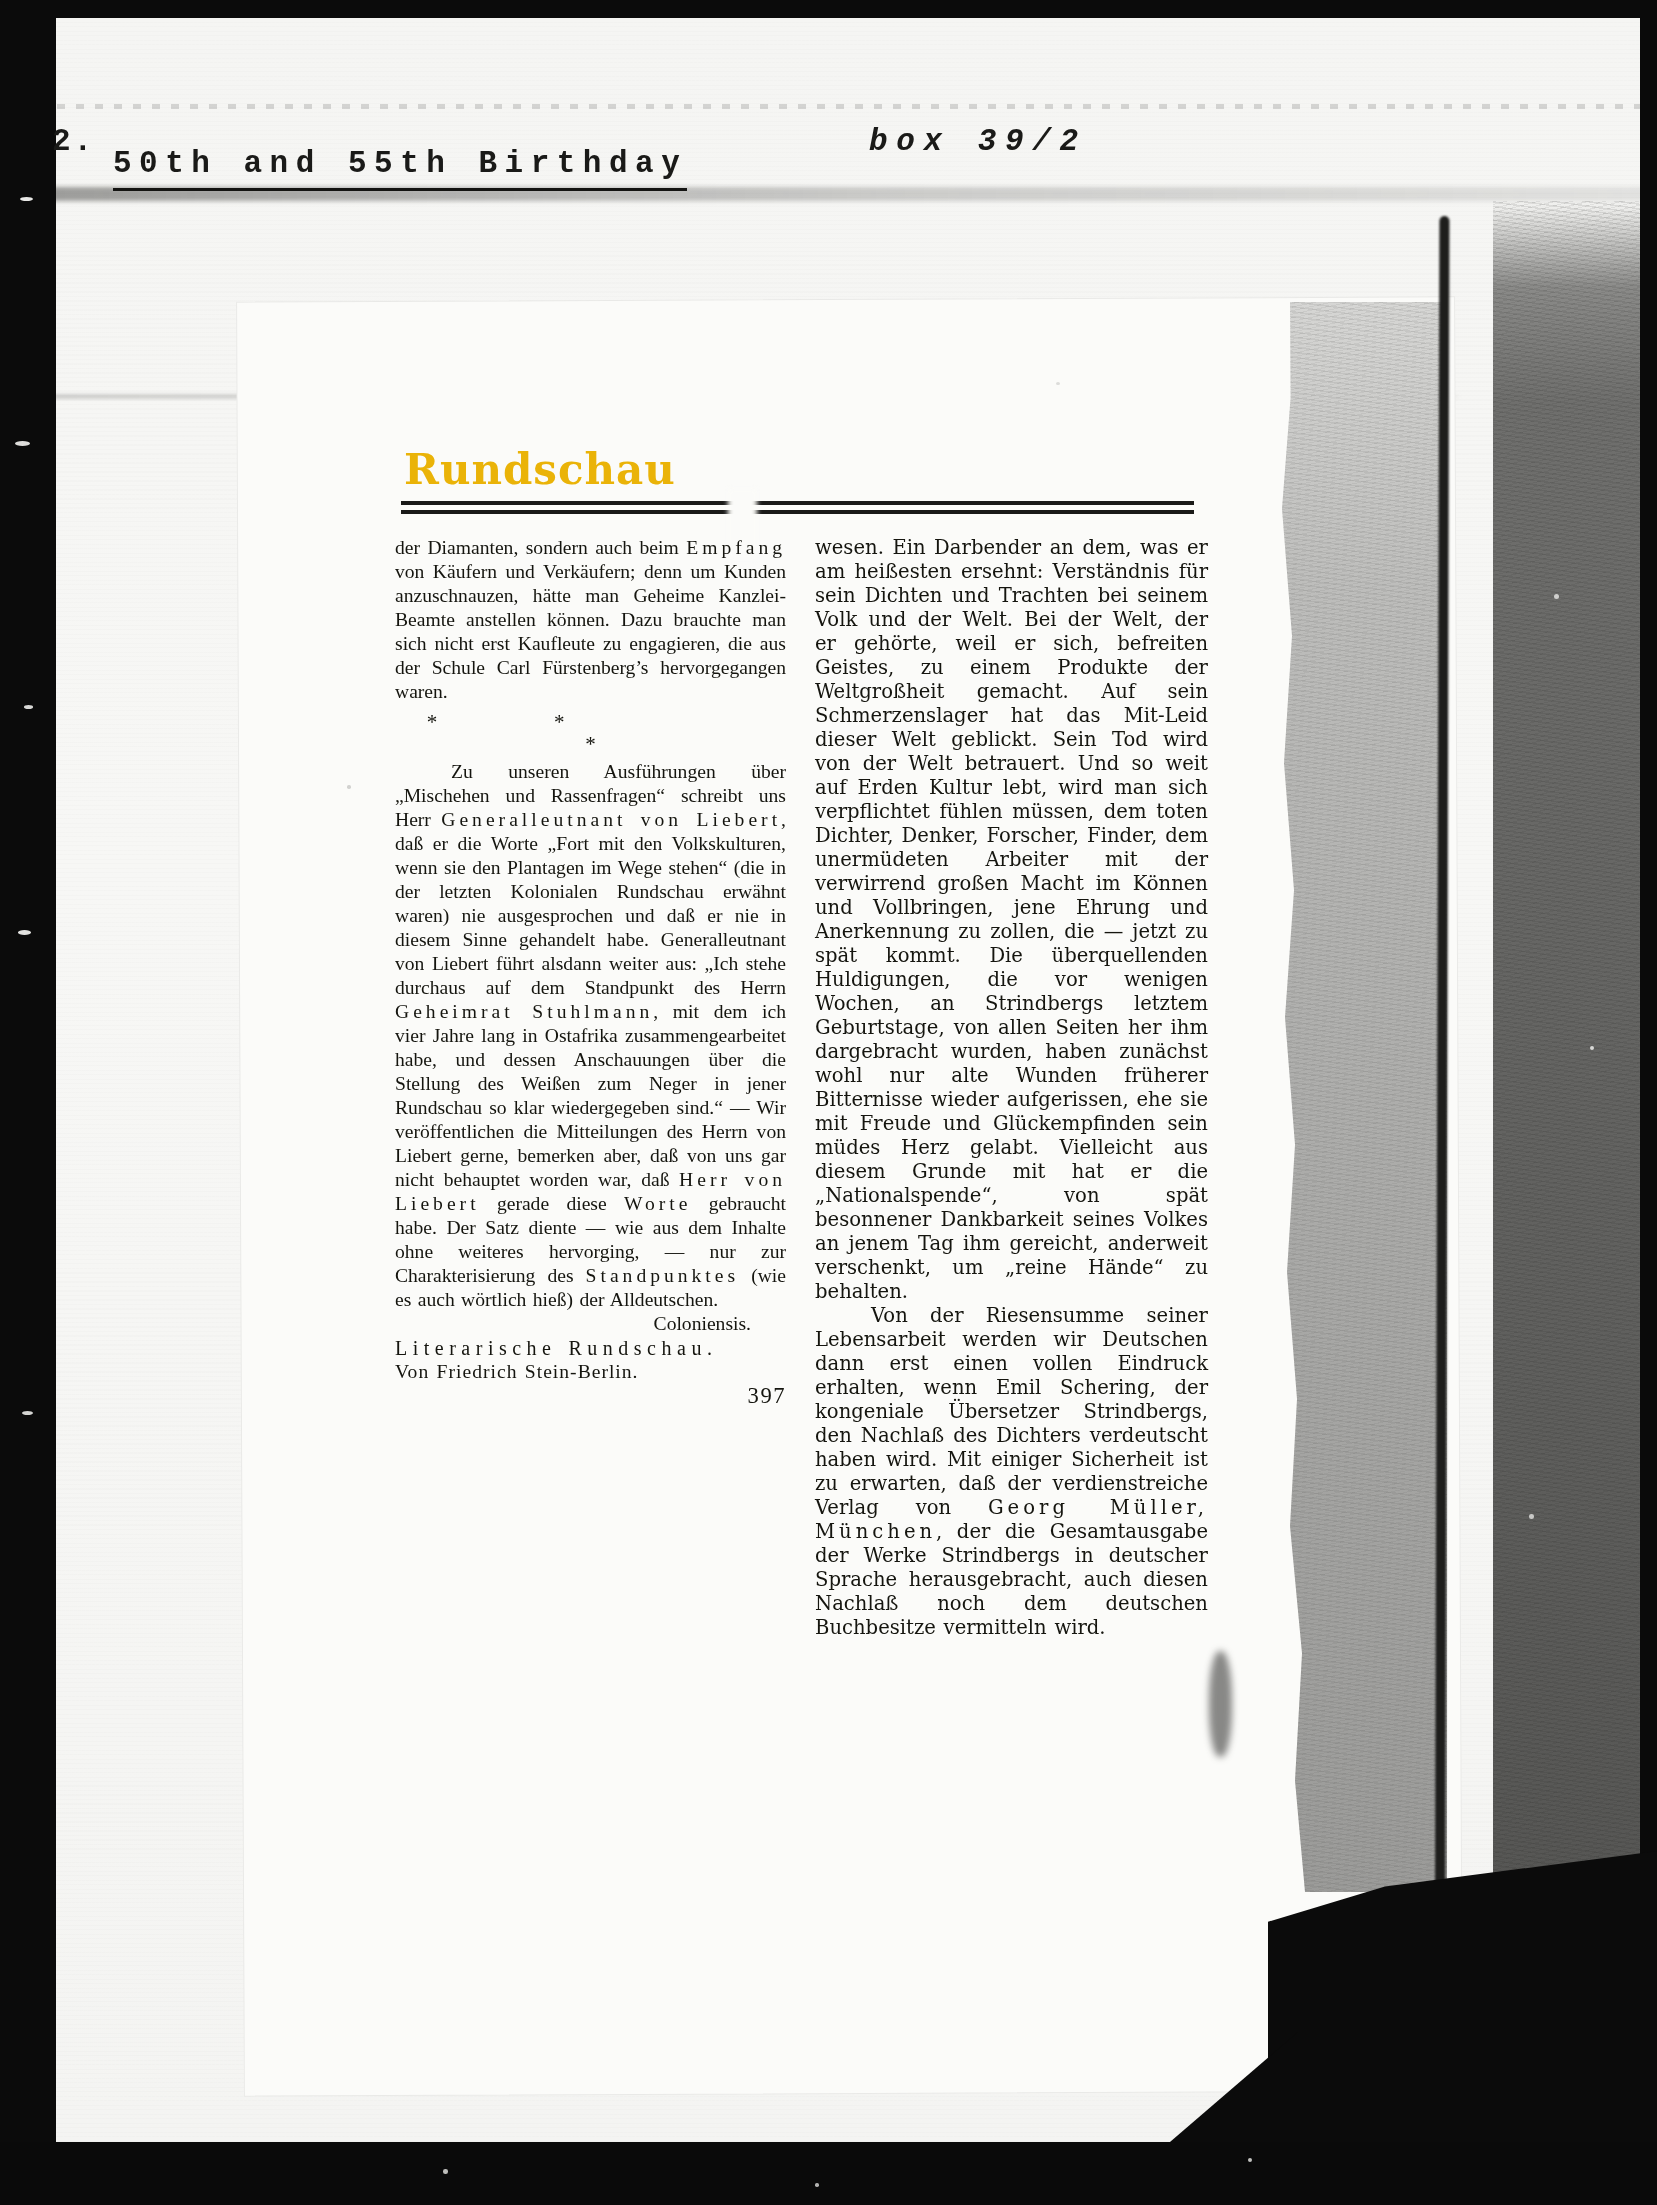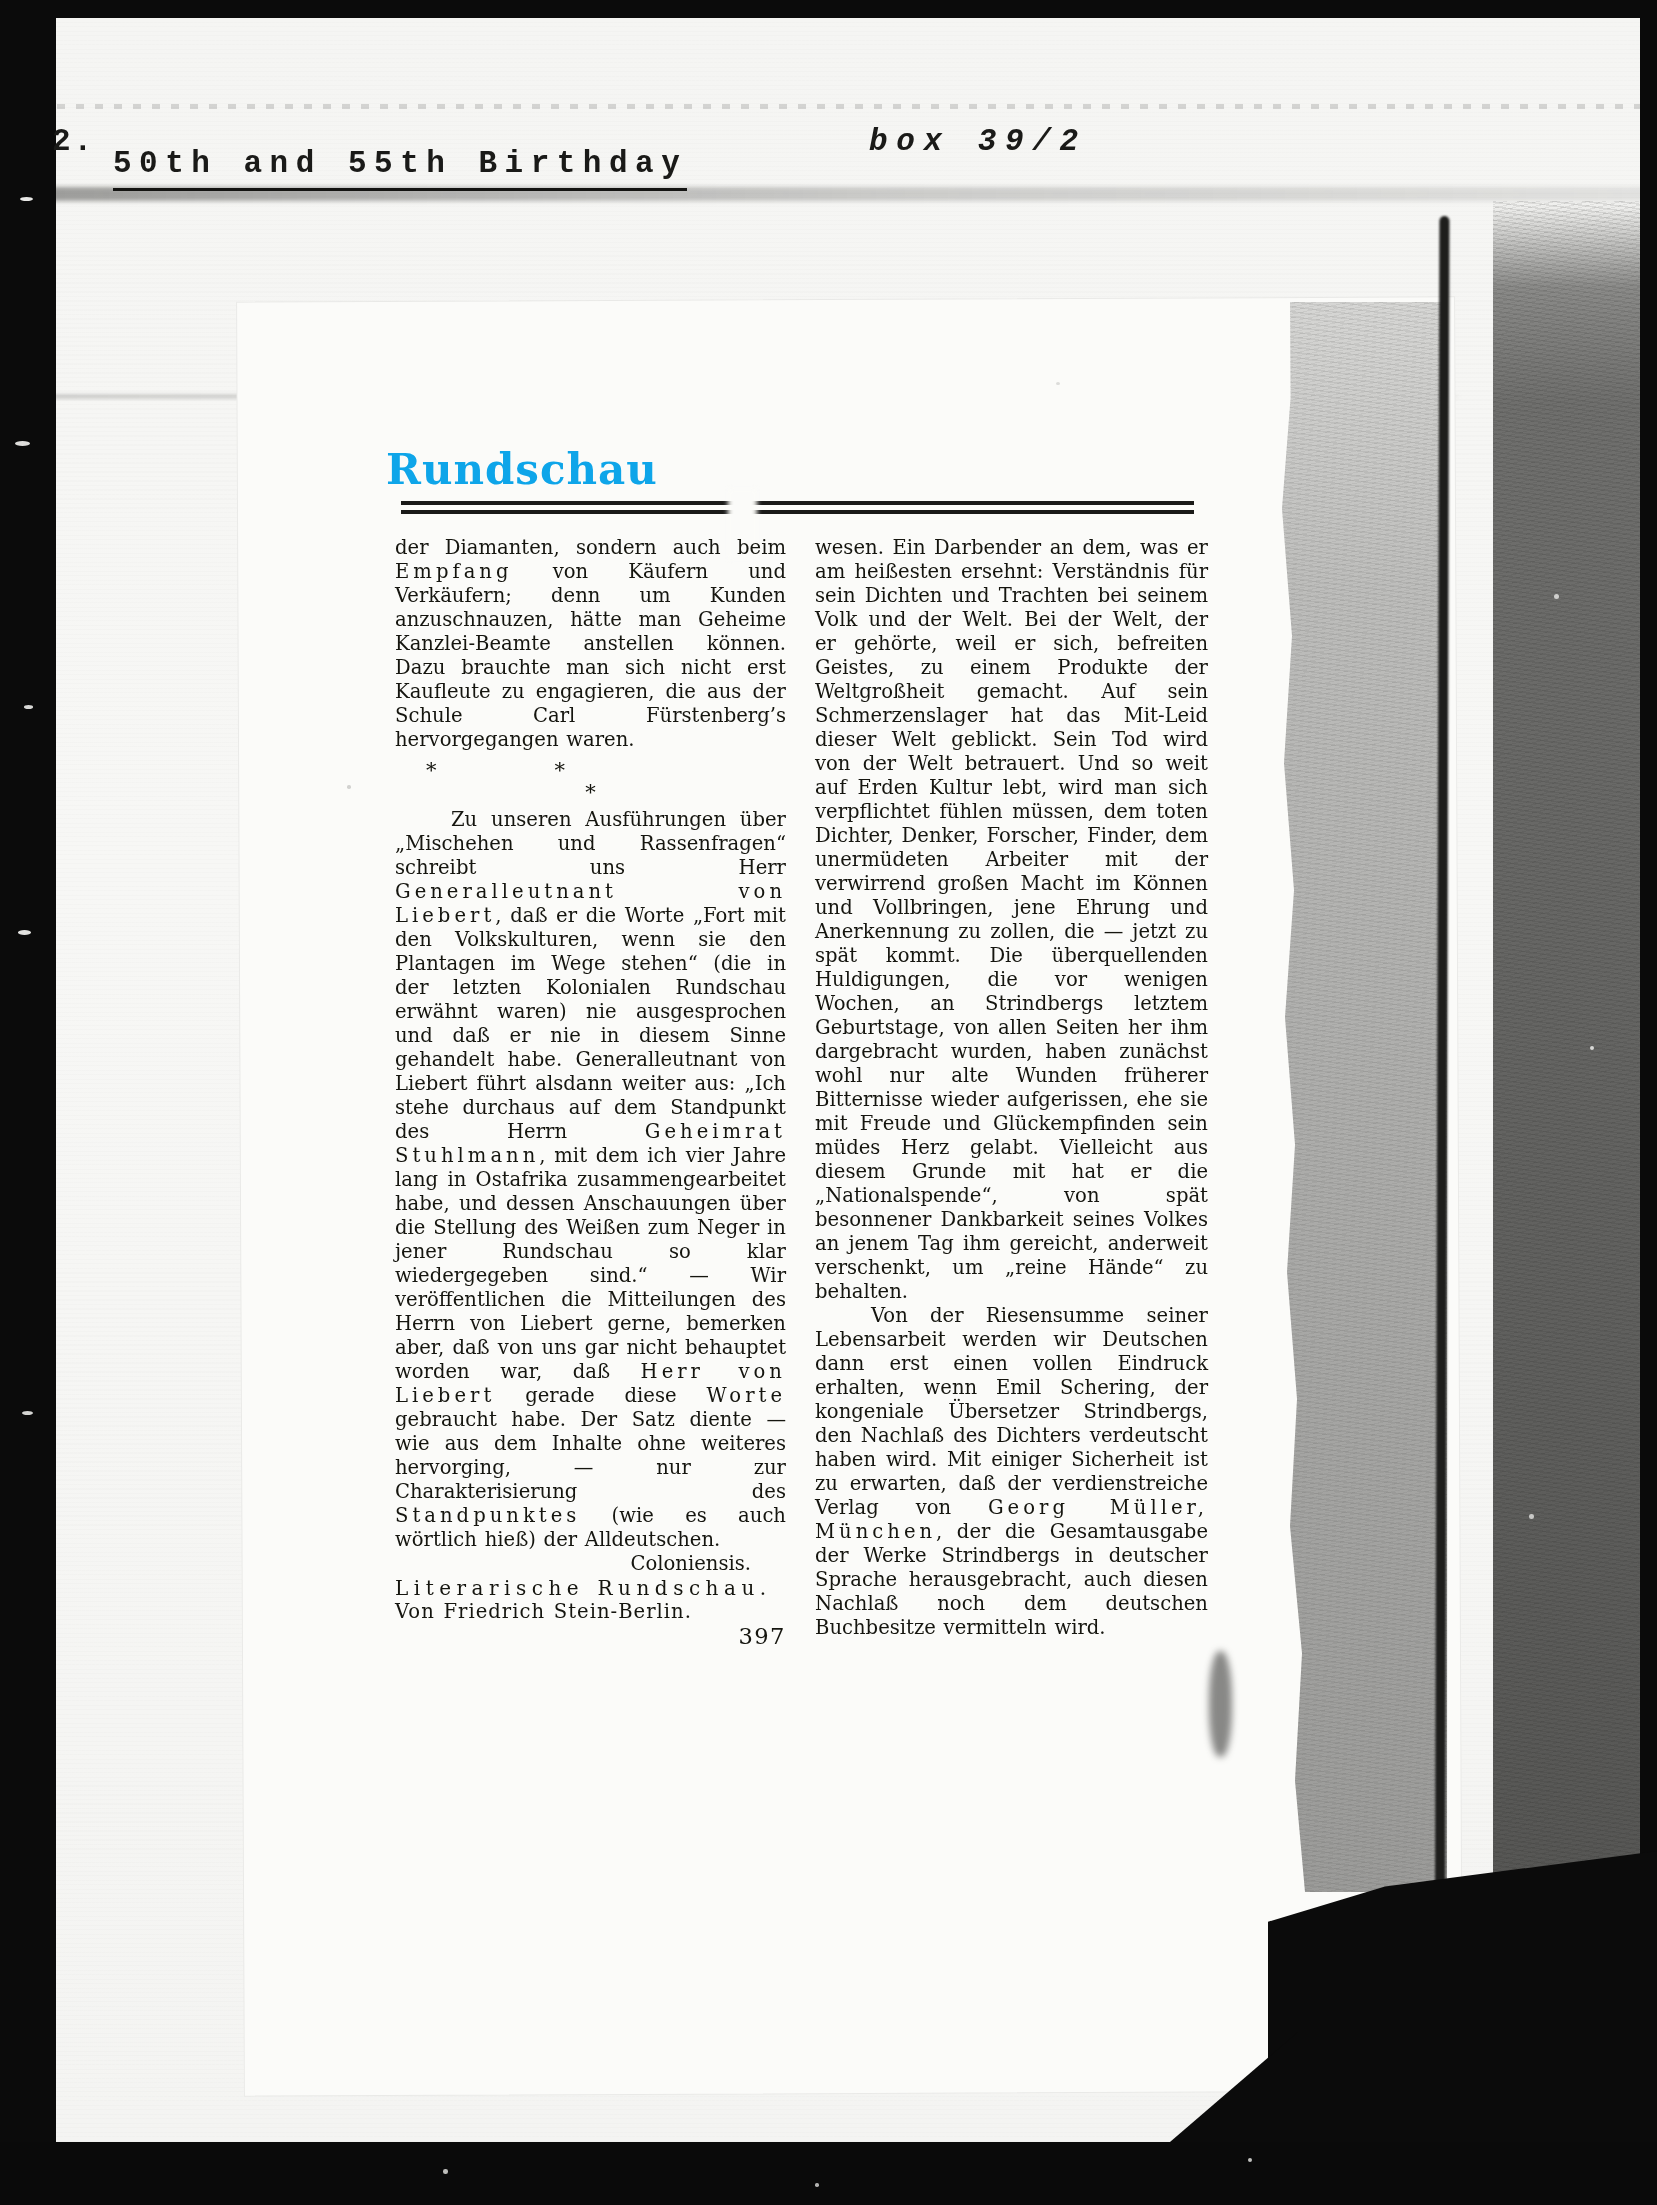--- a/index.html
+++ b/index.html
@@ -79,34 +79,34 @@
   
   .tw{font-family:"Liberation Mono","DejaVu Sans Mono",monospace;font-weight:bold;color:#1a1a18;}
   .hdr-num{position:absolute;left:52px;top:124px;font-size:31px;letter-spacing:3px;}
   .hdr-title{
     position:absolute;left:113px;top:124px;font-size:31px;letter-spacing:7.5px;
     border-bottom:3.5px solid #141412;padding-bottom:7px;white-space:nowrap;margin-top:22px;
   }
   .hdr-box{position:absolute;left:869px;top:124px;font-size:31px;letter-spacing:8.6px;white-space:nowrap;font-style:italic;}
   
   .masthead{
-    position:absolute;left:386px;top:445px;font-size:42px;font-weight:bold;color:#0ea5e9;
+    position:absolute;left:404px;top:445px;font-size:42px;font-weight:bold;color:#eab308;
     letter-spacing:1px;
   }
   .title-rule{
     position:absolute;left:401px;top:501px;width:793px;height:5px;
     border-top:4.5px solid #1a1a18;border-bottom:4px solid #1a1a18;
   }
   
   .col{
     position:absolute;top:536px;color:#15150f;
     font-size:19.6px;line-height:24px;text-align:justify;
     word-spacing:1.5px;hyphens:none;
   }
-  .col-left{left:395px;width:391px;}
+  .col-left{left:395px;width:391px;font-family:Liberation Serif, serif;}
   .col-right{left:815px;width:393px;}
   .col p{margin:0;}
   .para.indent{text-indent:56px;}
   .sp{letter-spacing:4px;}
   .separator{
     text-align:center;margin:7px 0 5px 0;line-height:22px;font-size:21px;
     letter-spacing:0;
   }
   .separator .sep-line1{letter-spacing:55px;padding-left:0;text-indent:-55px;margin-left:-80px;}
   .signature{text-align:right;padding-right:35px;margin-top:2px;}

